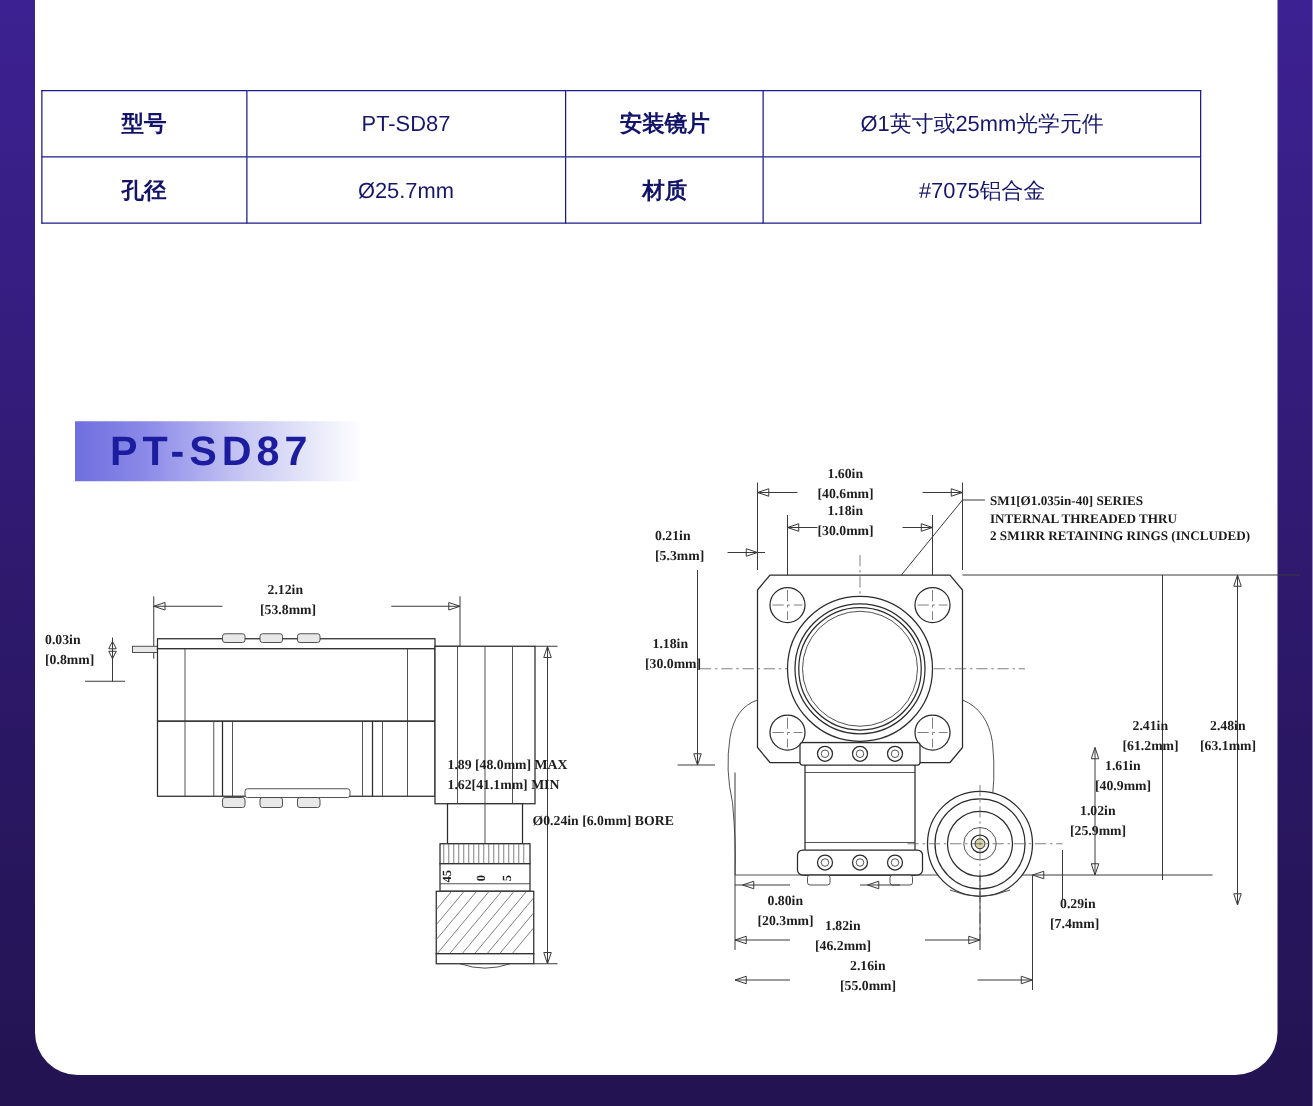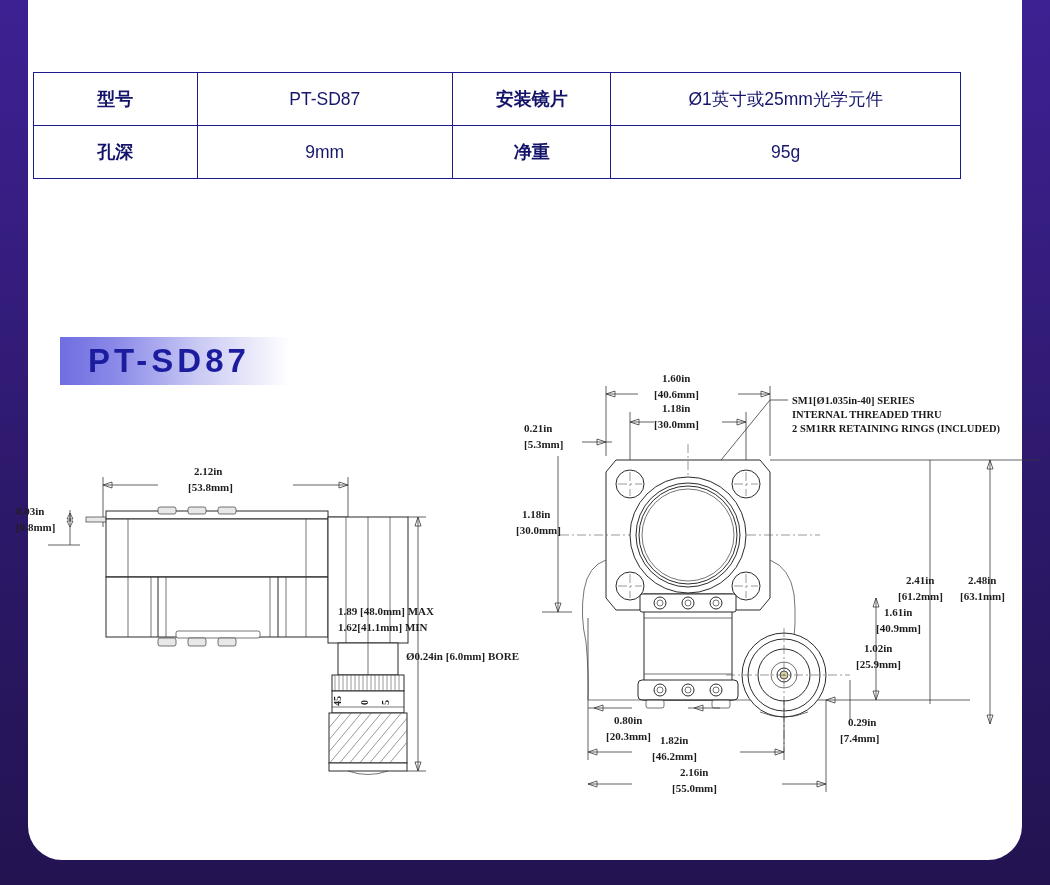--- a/index.html
+++ b/index.html
@@ -47,21 +47,21 @@
     display:flex; align-items:center;
   }
   .badge-text {
     font-size:33px; font-weight:bold; letter-spacing:4px;
     color:#1c1c9e; padding-left:28px;
     font-family:"Liberation Sans", sans-serif;
   }
 
   
   .drawing { position:absolute; }
-  #dwg-left  { left:8px;  top:455px; width:460px; height:330px; }
+  #dwg-left  { left:28px;  top:455px; width:460px; height:330px; }
   #dwg-right { left:496px; top:360px; width:560px; height:460px;margin-left:24px; }
   svg { display:block; overflow:visible; }
   .ln   { stroke:#2b2b2b; stroke-width:1; fill:none; }
   .ln-t { stroke:#3a3a3a; stroke-width:0.7; fill:none; }
   .ln-h { stroke:#555; stroke-width:0.6; fill:none; }
   .dim  { stroke:#3a3a3a; stroke-width:0.8; fill:none; }
   .ctr  { stroke:#555; stroke-width:0.6; fill:none; stroke-dasharray:9 3 2 3; }
   .dimtxt {
     font-family:"Liberation Serif", serif;
     font-size:11px; fill:#1e1e1e; font-weight:bold;
@@ -82,24 +82,24 @@
 
   <table class="spec-table">
     <tbody>
       <tr>
         <td class="lbl col-a">型号</td>
         <td class="col-b">PT-SD87</td>
         <td class="lbl col-c">安装镜片</td>
         <td class="col-d">Ø1英寸或25mm光学元件</td>
       </tr>
       <tr>
-        <td class="lbl col-a">孔深</td>
-        <td class="col-b">9mm</td>
-        <td class="lbl col-c">净重</td>
-        <td class="col-d">95g</td>
+        <td class="lbl col-a">孔径</td>
+        <td class="col-b">Ø25.7mm</td>
+        <td class="lbl col-c">材质</td>
+        <td class="col-d">#7075铝合金</td>
       </tr>
     </tbody>
   </table>
 
   <div class="badge">
     <span class="badge-text">PT-SD87</span>
   </div>
 
   <div class="drawing" id="dwg-left">
     <svg width="460" height="330" viewBox="0 0 460 330">

